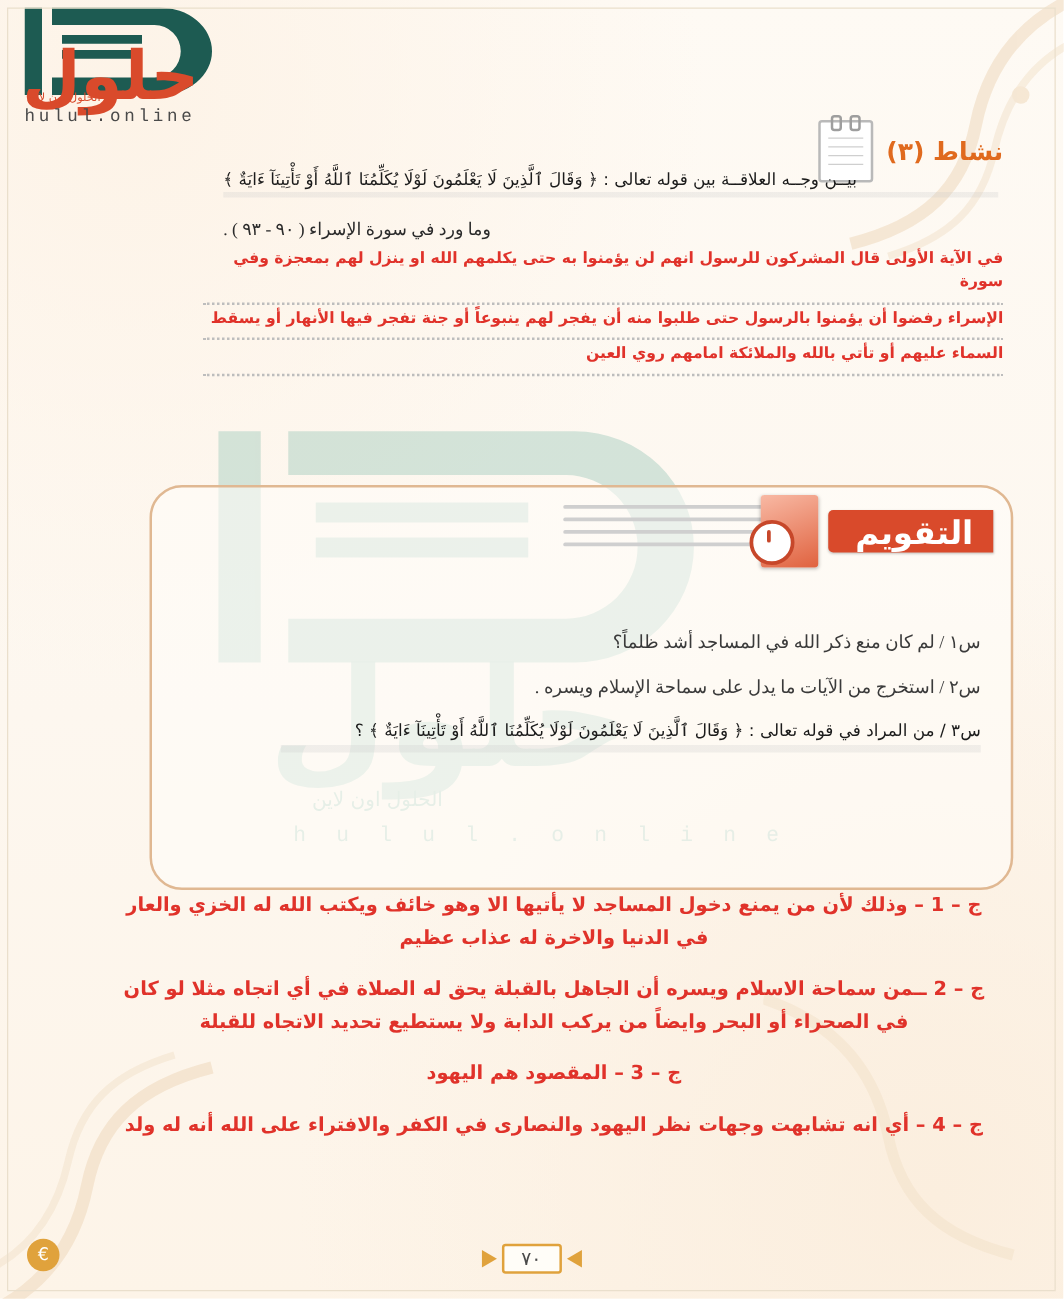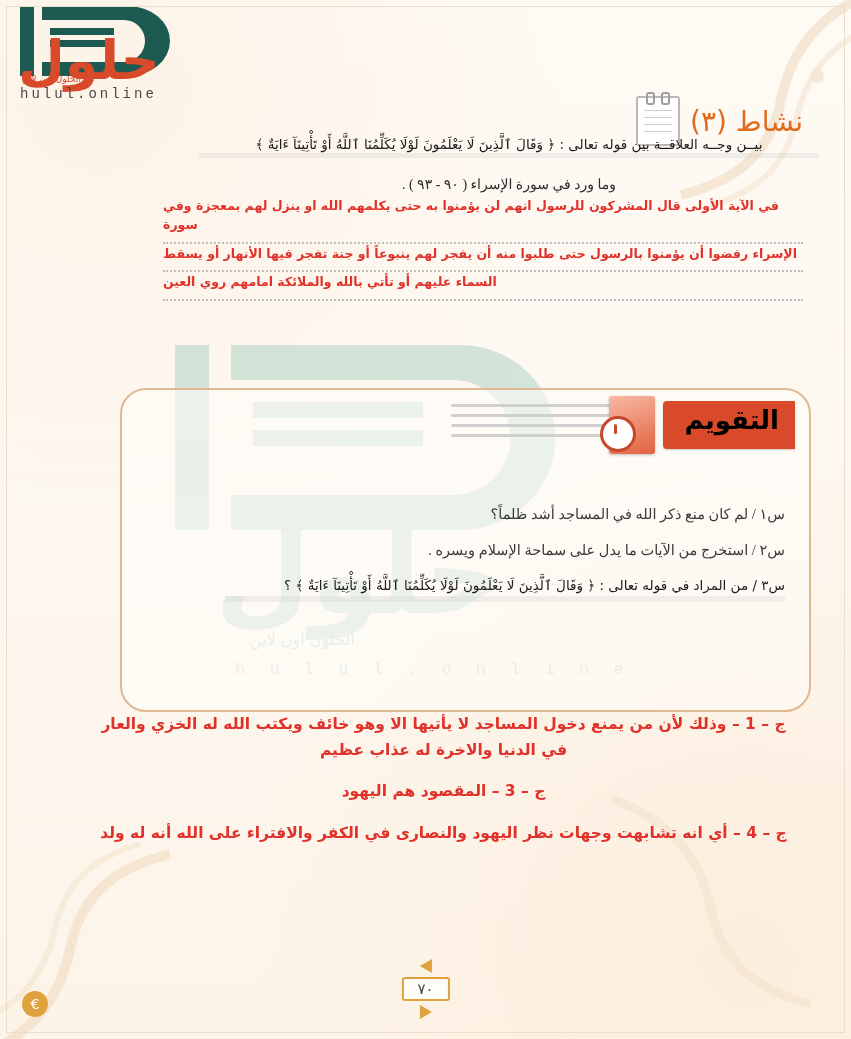--- a/index.html
+++ b/index.html
@@ -86,22 +86,22 @@
   #activity-header {
     position: absolute;
     top: 96px;
     right: 48px;
     display: flex;
     flex-direction: row;
     align-items: center;
     gap: 10px;
   }
   .activity-title {
-    font-size: 28px;
-    font-weight: normal;
+    font-size: 20px;
+    font-weight: bold;
     color: #e06a1e;
     font-family: "DejaVu Sans", sans-serif;
   }
   .notepad-icon {
     width: 40px; height: 46px;
     border: 2px solid #b9b9b9;
     border-radius: 3px;
     background: #fff;
     position: relative;
   }
@@ -122,42 +122,42 @@
     content:"";
     position:absolute;
     top:-6px; right:8px;
     width:5px;height:9px;border:2px solid #9e9e9e;border-radius:3px;
   }
 
   
   #activity-q {
     position: absolute;
     top: 132px;
-    right: 32px;
+    right: 52px;
     width: 620px;
-    text-align: center;
+    text-align: left;
     font-size: 14px;
     color: #2b2b2b;
     line-height: 1.9;
   }
   .ayah {
     font-family: "DejaVu Sans", sans-serif;
     font-size: 13.5px;
     color: #1b1b1b;
     background: linear-gradient(transparent 82%, rgba(200,200,200,.25) 82%);
   }
   #activity-q .line2 { margin-top: 14px; }
 
   
   .hand-red {
     color: #e0322a;
     font-family: "DejaVu Sans", sans-serif;
     font-size: 12.5px;
     font-weight: bold;
-    text-align: left;
+    text-align: right;
     line-height: 1.55;
   }
   #activity-answer {
     position: absolute;
     top: 196px;
     right: 48px;
     width: 640px;
   }
   .dotted-rule {
     border-bottom: 2px dotted #bdbdbd;
@@ -217,23 +217,23 @@
     position: absolute;
     top: 396px;
     right: 56px;
     display: flex;
     align-items: center;
     gap: 8px;
   }
   .eval-title {
     font-size: 26px;
     font-weight: bold;
-    color: #000000;
+    color: #ffffff;
     background: #d94a2b;
-    padding: 4px 16px 14px 22px;
+    padding: 4px 16px 0 22px;
     border-radius: 4px 0 0 4px;
     font-family: "DejaVu Sans", sans-serif;
     box-shadow: 0 1px 2px rgba(0,0,0,.2);
   }
   .eval-icon {
     width: 46px; height: 58px;
     background: linear-gradient(160deg,#f8b9a4,#e0623f);
     border-radius: 3px;
     position: relative;
     box-shadow: 0 1px 3px rgba(0,0,0,.25);
@@ -294,21 +294,20 @@
 
   
   #page-number {
     position: absolute;
     bottom: 20px;
     left: 50%;
     transform: translateX(-50%);
     display: flex;
     align-items: center;
     gap: 4px;
-    flex-direction: column;
   }
   .pn-box {
     border: 2px solid #e0a23c;
     border-radius: 3px;
     padding: 1px 14px;
     color: #4a4a4a;
     font-size: 15px;
     font-family: "DejaVu Sans", sans-serif;
     background: #fffdf8;
   }
@@ -418,20 +417,21 @@
   </div>
 
   <div id="eval-questions">
     <div class="q">س١ / لم كان منع ذكر الله في المساجد أشد ظلماً؟</div>
     <div class="q">س٢ / استخرج من الآيات ما يدل على سماحة الإسلام ويسره .</div>
     <div class="q ayah">س٣ / من المراد في قوله تعالى : ﴿ وَقَالَ ٱلَّذِينَ لَا يَعْلَمُونَ لَوْلَا يُكَلِّمُنَا ٱللَّهُ أَوْ تَأْتِينَآ ءَايَةٌ ﴾ ؟</div>
   </div>
 
   <div id="answers">
     <div class="ans">ج – 1 – وذلك لأن من يمنع دخول المساجد لا يأتيها الا وهو خائف ويكتب الله له الخزي والعار في الدنيا والاخرة له عذاب عظيم</div>
+    <div class="ans">ج – 2 ــمن سماحة الاسلام ويسره أن الجاهل بالقبلة يحق له الصلاة في أي اتجاه مثلا لو كان في الصحراء أو البحر وايضاً من يركب الدابة ولا يستطيع تحديد الاتجاه للقبلة</div>
     <div class="ans">ج – 3 – المقصود هم اليهود</div>
     <div class="ans">ج – 4 – أي انه تشابهت وجهات نظر اليهود والنصارى في الكفر والافتراء على الله أنه له ولد</div>
   </div>
 
   <div id="page-number">
     <span class="pn-orn l"></span>
     <span class="pn-box">٧٠</span>
     <span class="pn-orn r"></span>
   </div>
 

